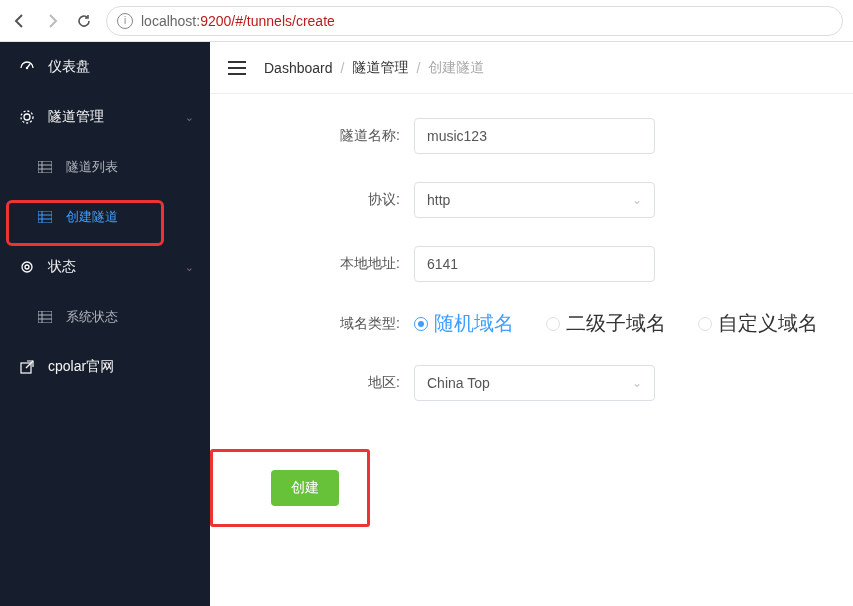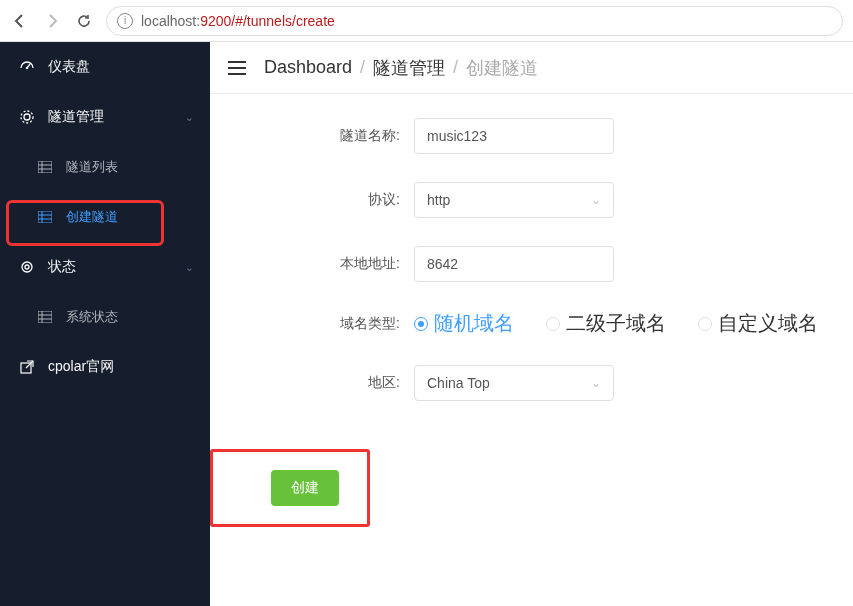--- a/index.html
+++ b/index.html
@@ -20,28 +20,28 @@
 .side-item.root { font-size: 14px; color: #f5f5f5; }
 .side-item.child { padding-left: 36px; font-size: 13px; color: #b0b5bd; }
 .side-item.child.active { color: #409eff; }
 .side-arrow { position: absolute; right: 16px; top: 50%; transform: translateY(-50%); font-size: 11px; color: #768; }
 .highlight-box { position: absolute; border: 3px solid #e33; border-radius: 6px; pointer-events: none; }
 
 .content { flex: 1; background: #fff; display: flex; flex-direction: column; }
 .topbar { height: 52px; display: flex; align-items: center; padding: 0 18px; gap: 18px; border-bottom: 1px solid #eee; }
 .hamburger { width: 18px; height: 14px; display: flex; flex-direction: column; justify-content: space-between; cursor: pointer; }
 .hamburger span { height: 2px; background: #333; }
-.breadcrumb { display: flex; gap: 8px; font-size: 18px; color: #333; align-items: center; }
+.breadcrumb { display: flex; gap: 8px; font-size: 14px; color: #333; align-items: center; }
 .breadcrumb .sep { color: #bbb; }
 .breadcrumb .current { color: #aaa; }
 
 .form-area { padding: 24px 0 0 0; position: relative; flex: 1; }
 .form-row { display: flex; align-items: center; margin-bottom: 28px; padding-left: 44px; }
 .form-label { width: 160px; text-align: right; padding-right: 14px; color: #555; font-size: 14px; }
-.form-input { width: 200px; height: 36px; border: 1px solid #dcdfe6; border-radius: 4px; padding: 0 12px; font-size: 14px; color: #555; display: flex; align-items: center; justify-content: space-between; }
+.form-input { width: 241px; height: 36px; border: 1px solid #dcdfe6; border-radius: 4px; padding: 0 12px; font-size: 14px; color: #555; display: flex; align-items: center; justify-content: space-between; }
 .select-arrow { color: #c0c4cc; font-size: 12px; }
 .radio-group { display: flex; gap: 32px; align-items: center; }
 .radio-item { display: flex; align-items: center; gap: 6px; cursor: pointer; font-size: 20px; }
 .radio-dot { width: 14px; height: 14px; border-radius: 50%; border: 1px solid #dcdfe6; display: flex; align-items: center; justify-content: center; }
 .radio-item.selected .radio-dot { border-color: #409eff; }
 .radio-item.selected .radio-dot::after { content: ""; width: 6px; height: 6px; border-radius: 50%; background: #409eff; }
 .radio-item.selected .radio-label { color: #409eff; }
 
 .submit-btn { width: 68px; height: 36px; background: #67c23a; color: #fff; border: none; border-radius: 4px; font-size: 14px; cursor: pointer; display: flex; align-items: center; justify-content: center; margin-left: 30px; }
 .submit-highlight { border: 3px solid #e33; border-radius: 3px; padding: 18px 28px; display: inline-block; margin-top: 20px; }
@@ -178,21 +178,21 @@
       <div class="form-row">
         <div class="form-label">协议:</div>
         <div class="form-input">
           <span>http</span>
           <span class="select-arrow">⌄</span>
         </div>
       </div>
       <div class="form-row">
         <div class="form-label">本地地址:</div>
         <div class="form-input">
-            <span>8642</span>
+            <span>6141</span>
           </div>
       </div>
       <div class="form-row" style="margin-top:18px;">
         <div class="form-label">域名类型:</div>
         <div class="radio-group">
           <div class="radio-item selected">
             <span class="radio-dot"></span>
             <span class="radio-label">随机域名</span>
           </div>
           <div class="radio-item">

